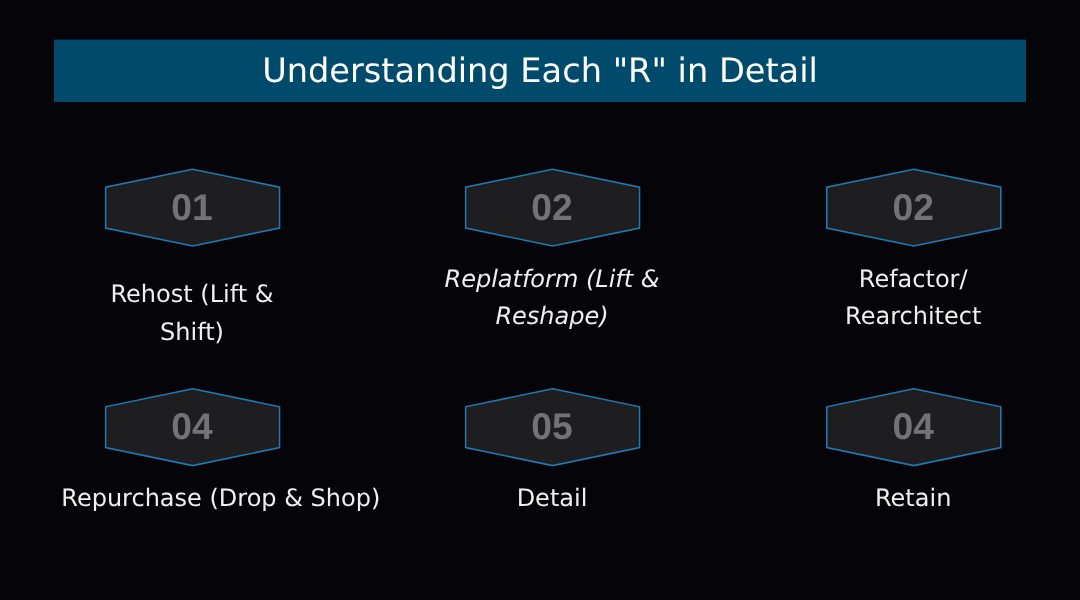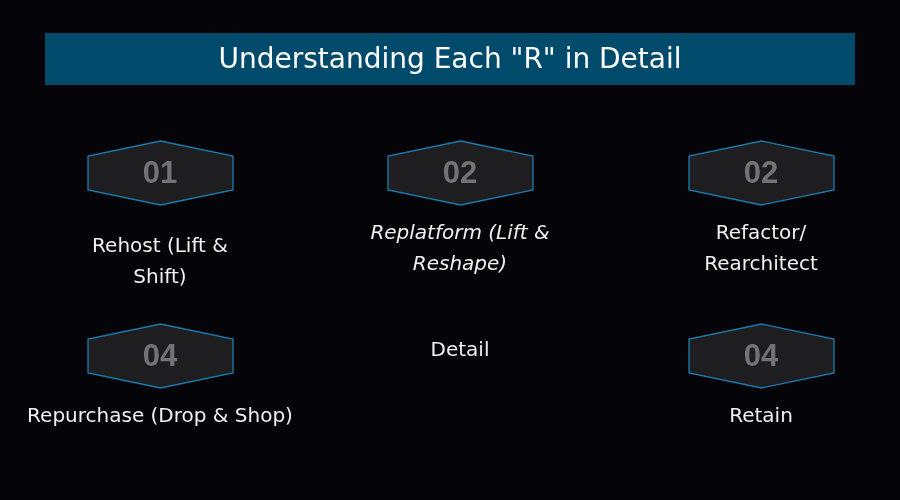--- a/index.html
+++ b/index.html
@@ -110,24 +110,30 @@
   <div class="label narrow3">Refactor/ Rearchitect</div>
 </div>
 
 <div class="step" style="left:10px; top:323px;">
   <div class="hex">
     <svg width="147" height="66" viewBox="0 0 147 66">
       <polygon points="73.5,1 146,16 146,50 73.5,65 1,50 1,16" fill="#1e1e20" stroke="#1d7bb0" stroke-width="1.3"></polygon>
     </svg>
     <div class="num">04</div>
   </div>
-  <div class="label" style="width:320px; margin-left:-10px;">Repurchase (Drop &amp; Shop)</div>
+  <div class="label" style="width:320px; margin-left:-10px;padding-left:24px;">Repurchase (Drop &amp; Shop)</div>
 </div>
 
 <div class="step" style="left:310px; top:323px;">
+  <div class="hex">
+    <svg width="147" height="66" viewBox="0 0 147 66">
+      <polygon points="73.5,1 146,16 146,50 73.5,65 1,50 1,16" fill="#1e1e20" stroke="#1d7bb0" stroke-width="1.3"></polygon>
+    </svg>
+    <div class="num">05</div>
+  </div>
   <div class="label">Detail</div>
 </div>
 
 <div class="step" style="left:611px; top:323px;">
   <div class="hex">
     <svg width="147" height="66" viewBox="0 0 147 66">
       <polygon points="73.5,1 146,16 146,50 73.5,65 1,50 1,16" fill="#1e1e20" stroke="#1d7bb0" stroke-width="1.3"></polygon>
     </svg>
     <div class="num">04</div>
   </div>

